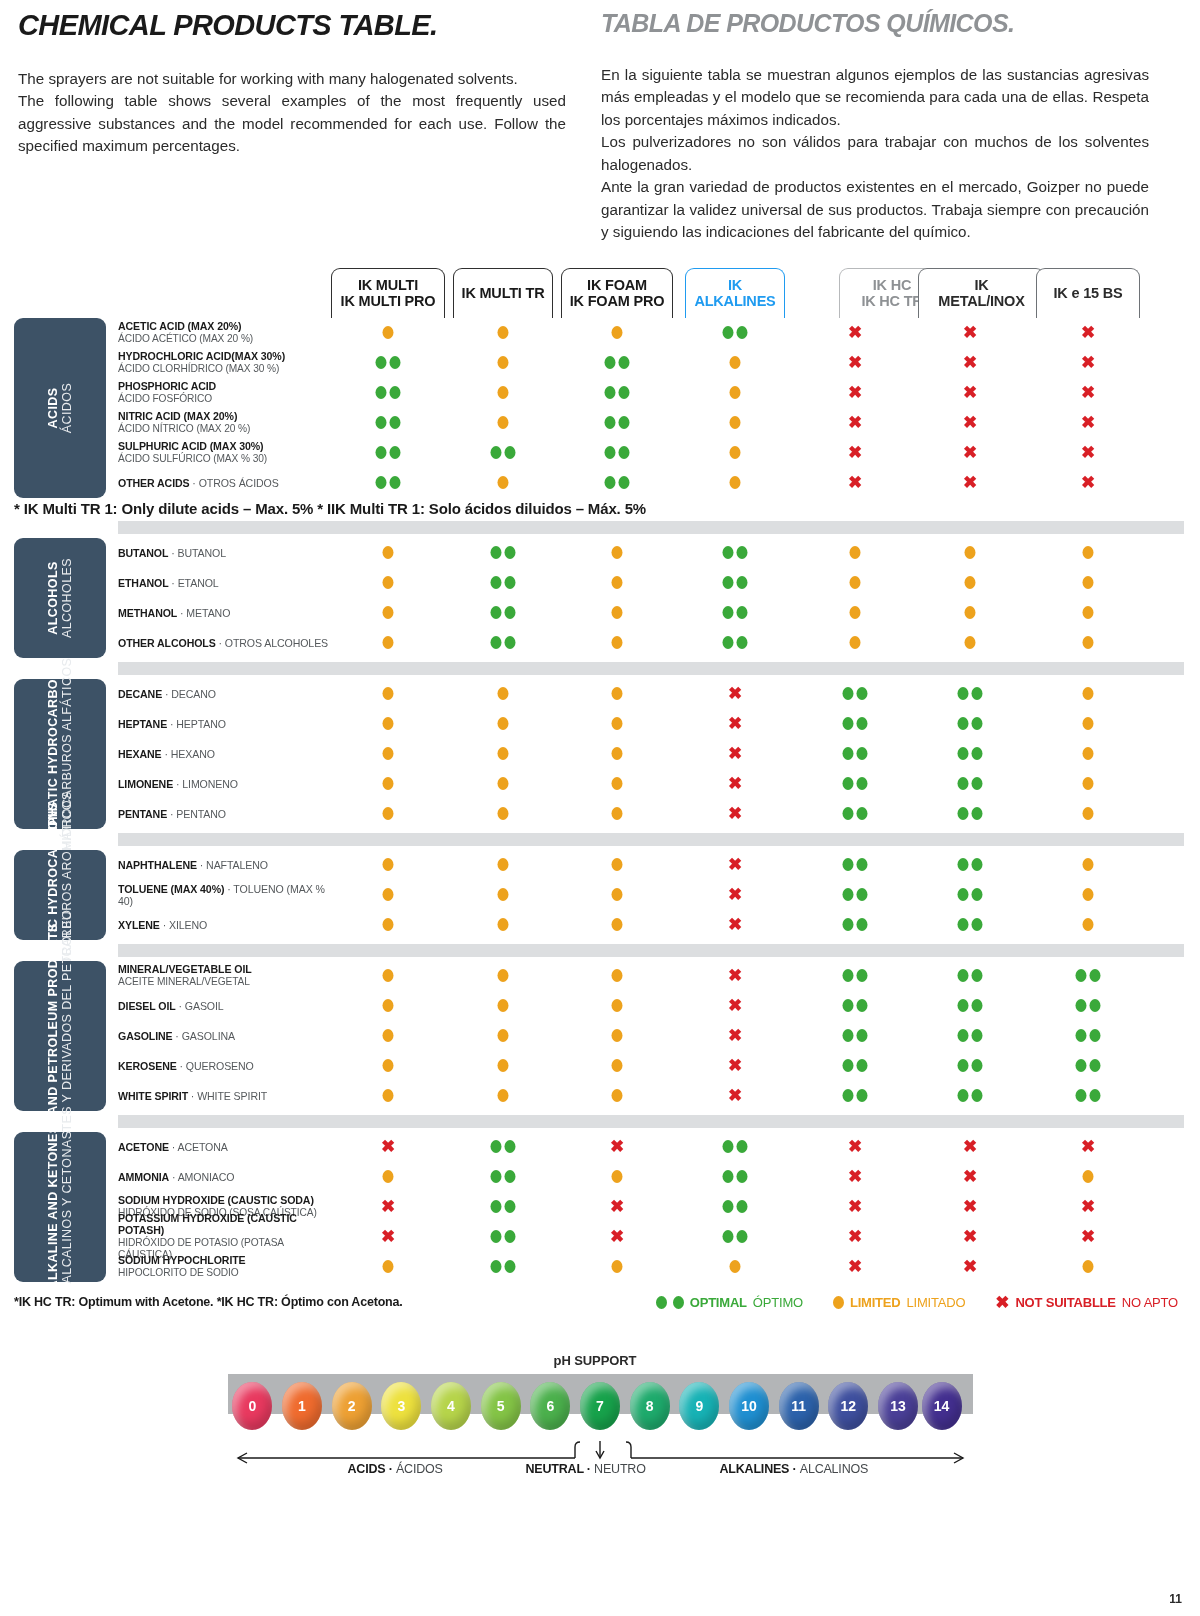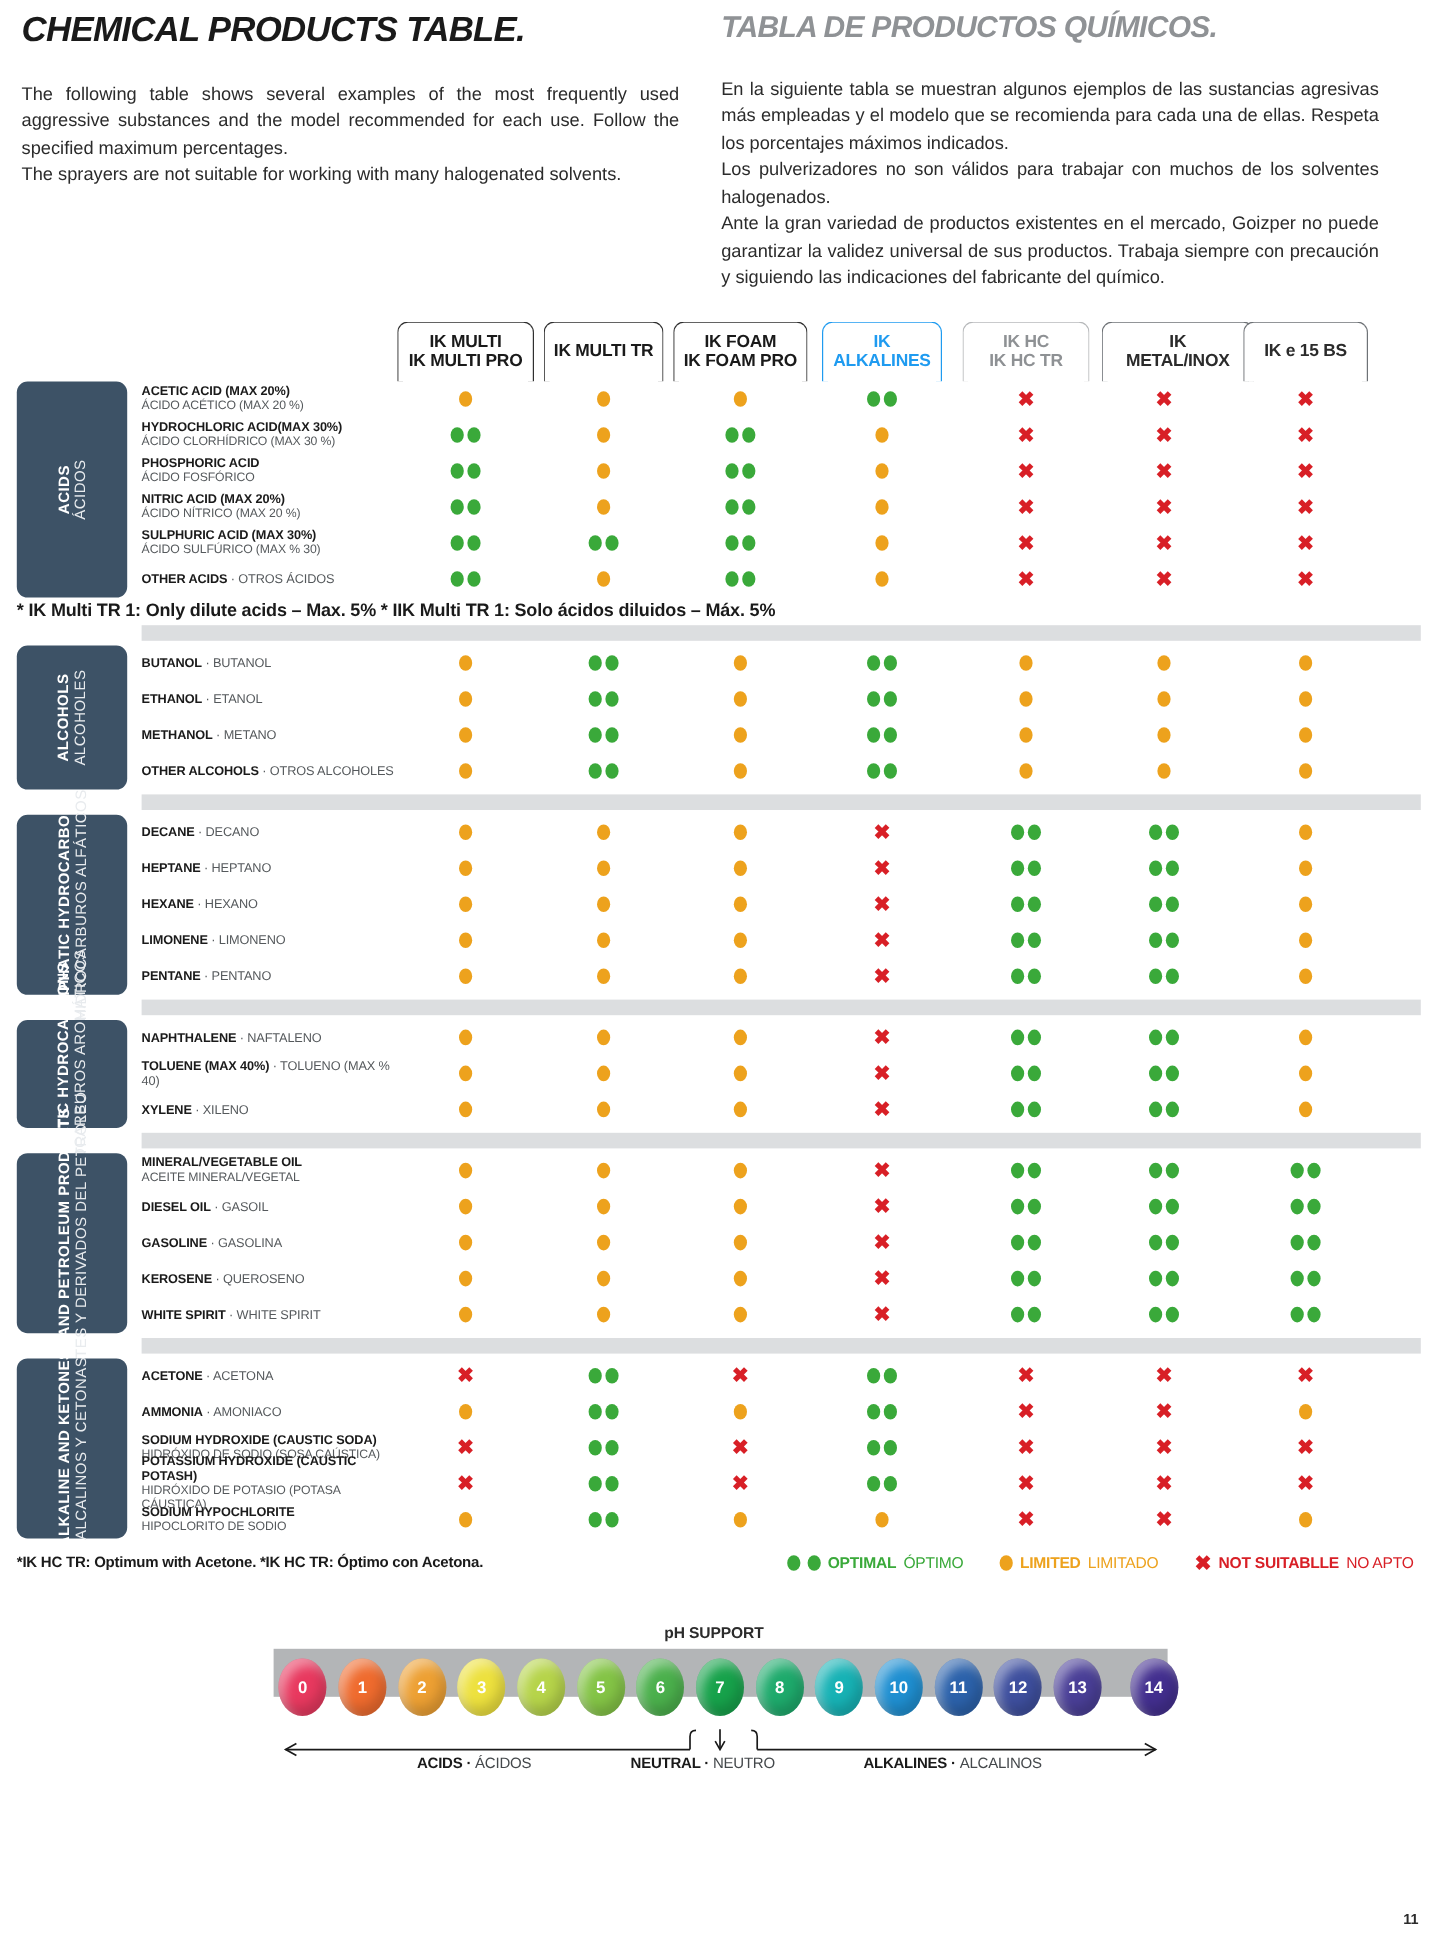--- a/index.html
+++ b/index.html
@@ -148,22 +148,22 @@
 </style>
 </head>
 <body>
 
 <div class="page">
 
   <div class="intro">
     <div class="col">
       <h1 class="title-en">CHEMICAL PRODUCTS TABLE.</h1>
       <div class="para">
+        <p>The sprayers are not suitable for working with many halogenated solvents.</p>
         <p>The following table shows several examples of the most frequently used aggressive substances and the model recommended for each use. Follow the specified maximum percentages.</p>
-        <p>The sprayers are not suitable for working with many halogenated solvents.</p>
       </div>
     </div>
     <div class="col">
       <h1 class="title-es">TABLA DE PRODUCTOS QUÍMICOS.</h1>
       <div class="para">
         <p>En la siguiente tabla se muestran algunos ejemplos de las sustancias agresivas más empleadas y el modelo que se recomienda para cada una de ellas. Respeta los porcentajes máximos indicados.</p>
         <p>Los pulverizadores no son válidos para trabajar con muchos de los solventes halogenados.</p>
         <p>Ante la gran variedad de productos existentes en el mercado, Goizper no puede garantizar la validez universal de sus productos. Trabaja siempre con precaución y siguiendo las indicaciones del fabricante del químico.</p>
       </div>
     </div>
@@ -178,21 +178,21 @@
         <div class="hcell " style="left: 453px; width: 100px;">
           <div>IK MULTI TR</div>
         </div>
         <div class="hcell " style="left: 561px; width: 112px;">
           <div>IK FOAM</div>
           <div>IK FOAM PRO</div>
         </div>
         <div class="hcell blue" style="left: 685px; width: 100px;">
           <div>IK ALKALINES</div>
         </div>
-        <div class="hcell grey" style="left: 802px; width: 106px;">
+        <div class="hcell grey" style="left: 839px; width: 106px;">
           <div>IK HC</div>
           <div>IK HC TR</div>
         </div>
         <div class="hcell grey2" style="left: 918px; width: 127px;">
           <div>IK</div>
           <div>METAL/INOX</div>
         </div>
         <div class="hcell grey2" style="left: 1036px; width: 104px;">
           <div>IK e 15 BS</div>
         </div>
@@ -1153,21 +1153,21 @@
           <div class="ball" style="left: 203.5px; background: rgb(182, 212, 74);">4</div>
           <div class="ball" style="left: 253.167px; background: rgb(132, 196, 70);">5</div>
           <div class="ball" style="left: 302.833px; background: rgb(75, 176, 76);">6</div>
           <div class="ball" style="left: 352.5px; background: rgb(23, 162, 75);">7</div>
           <div class="ball" style="left: 402.167px; background: rgb(30, 170, 108);">8</div>
           <div class="ball" style="left: 451.833px; background: rgb(23, 178, 181);">9</div>
           <div class="ball" style="left: 501.5px; background: rgb(31, 143, 209);">10</div>
           <div class="ball" style="left: 551.167px; background: rgb(44, 98, 171);">11</div>
           <div class="ball" style="left: 600.833px; background: rgb(62, 79, 158);">12</div>
           <div class="ball" style="left: 650.5px; background: rgb(74, 63, 151);">13</div>
-          <div class="ball" style="left: 714px; background: rgb(67, 47, 143);">14</div>
+          <div class="ball" style="left: 694px; background: rgb(67, 47, 143);">14</div>
         </div>
     </div>
     <div class="ph-axis">
       <svg width="745" height="28" viewBox="0 0 745 28">
 
         <line x1="10" y1="18" x2="347" y2="18" stroke="#1a1a1a" stroke-width="1.4"></line>
         <polyline points="19,13 10,18 19,23" fill="none" stroke="#1a1a1a" stroke-width="1.4"></polyline>
         <path d="M 347 18 L 347 7 Q 347 2 352 2" fill="none" stroke="#1a1a1a" stroke-width="1.4"></path>
 
         <line x1="372" y1="1" x2="372" y2="17" stroke="#1a1a1a" stroke-width="1.4"></line>

